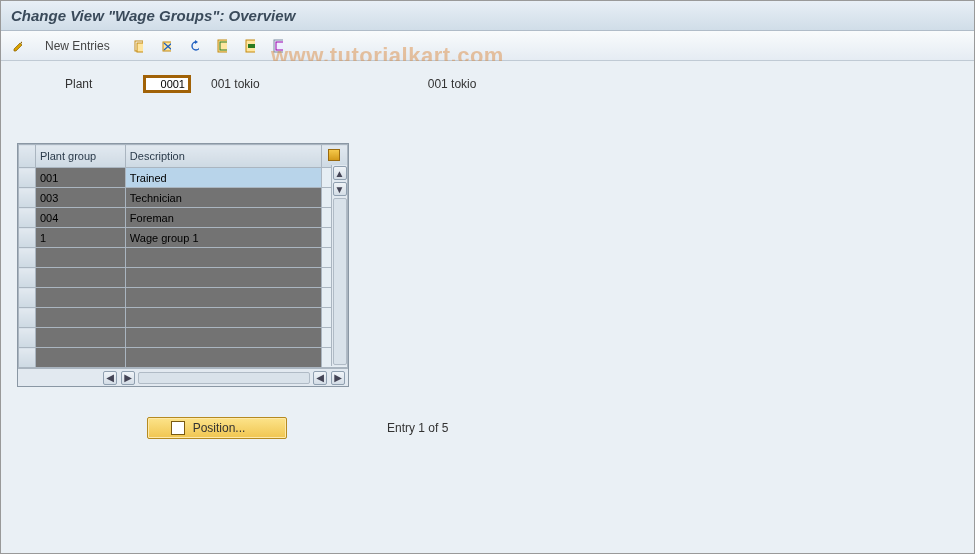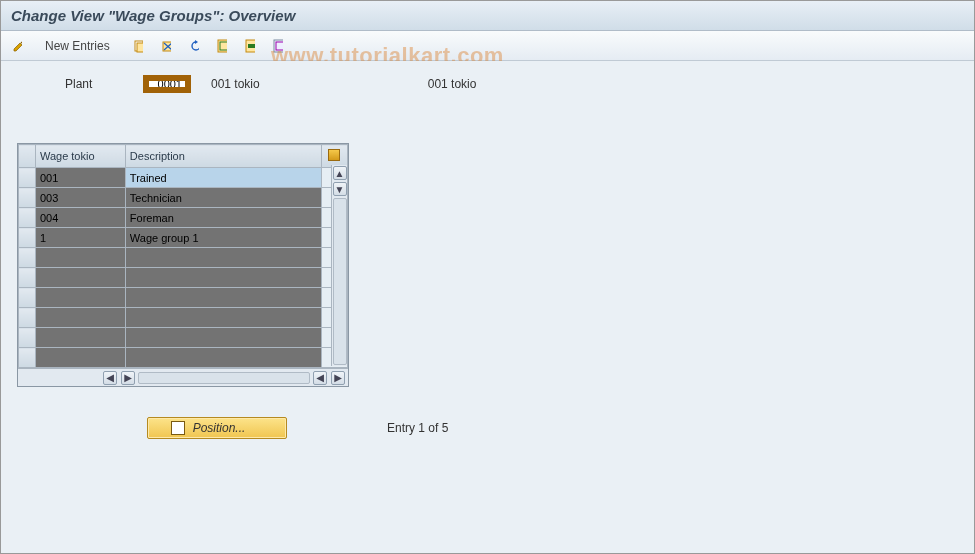--- a/index.html
+++ b/index.html
@@ -58,21 +58,21 @@
     position: relative;
   }
   .plant-row {
     display: flex;
     align-items: center;
     gap: 18px;
     margin-bottom: 50px;
   }
   .plant-label { width: 60px; margin-left: 48px; }
   .plant-input {
-    border: 6px solid #a16207;
+    border: 3px solid #a16207;
     background: #fff;
     width: 48px;
     height: 18px;
     font-size: 11px;
     padding: 1px 3px;
     text-align: right;
   }
   .plant-text { margin-left: 2px; }
   .plant-text2 { margin-left: 150px; }
 
@@ -177,21 +177,20 @@
     border: 1px solid #b58a20;
     border-radius: 2px;
     padding: 2px 24px 2px 6px;
     height: 22px;
     cursor: pointer;
     color:#333;
     font-size:12px;
     min-width: 140px;
     justify-content:center;
     box-shadow: inset 0 0 0 1px #ffe9a8;
-    font-style: italic;
   }
   .pos-btn .pi {
     width:14px;height:14px;
     background:#fff;border:1px solid #7a5a10;
     display:inline-block;
   }
   .watermark {
     position: absolute;
     top: 42px;
     left: 270px;
@@ -263,21 +262,21 @@
     <input class="plant-input" value="0001" style="">
     <span class="plant-text">001 tokio</span>
     <span class="plant-text2">001 tokio</span>
   </div>
 
   <div class="table-wrap">
     <table class="grid">
       <thead>
         <tr>
           <th class="sel-col"></th>
-          <th class="col-wg">Wage tokio</th>
+          <th class="col-wg">Plant group</th>
           <th class="col-desc">Description</th>
           <th class="cfg-col"><span class="cfg-icon"></span></th>
         </tr>
       </thead>
       <tbody id="tbody">
           <tr>
             <td class="sel-col"></td>
             <td class="col-wg"><input class="cell-input" value="001" style=""></td>
             <td class="col-desc"><input class="cell-input cell-hl" value="Trained" style=""></td>
             <td class="cfg-col" style="background: rgb(230, 238, 244);"></td>

